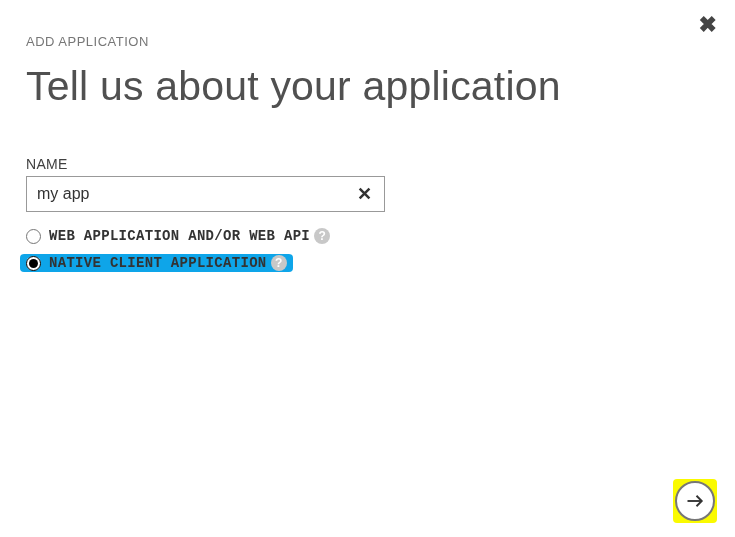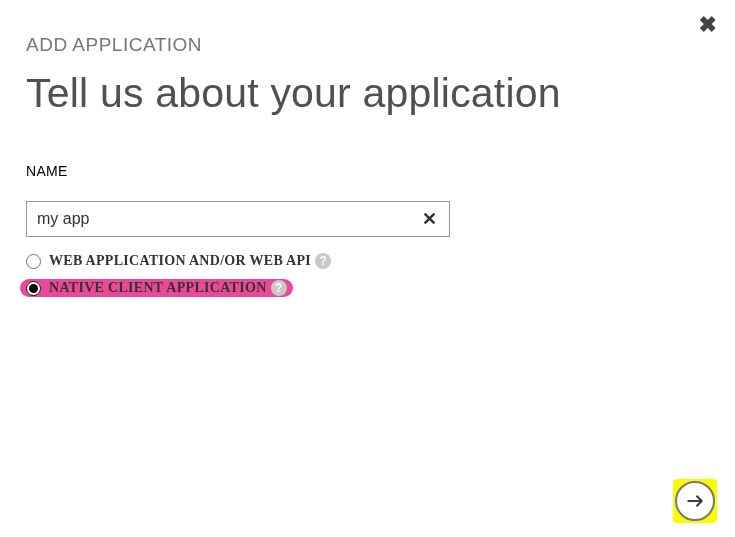--- a/index.html
+++ b/index.html
@@ -1,30 +1,30 @@
 <!DOCTYPE html>
 <html><head>
   <meta charset="utf-8">
   <style>
     * { margin:0; padding:0; box-sizing:border-box; }
     html, body { font-family:"Segoe UI Light","Segoe UI",Arial,sans-serif; color:#333; background:#fff; }
     .page { position:relative; width:735px; height:537px; padding:18px 26px 0 26px; }
     .close { position:absolute; top:12px; right:18px; font-size:22px; font-weight:bold; color:#444; cursor:pointer; }
-    .breadcrumb { font-family:"Segoe UI",Arial,sans-serif; font-size:19px; letter-spacing:0.5px; color:#777; margin-top:16px; }
+    .breadcrumb { font-family:"Segoe UI",Arial,sans-serif; font-size:13px; letter-spacing:0.5px; color:#777; margin-top:16px; }
     .title { font-size:41px; font-weight:300; color:#505050; margin-top:14px; letter-spacing:0.2px; }
-    .field-label { font-family:"Segoe UI",Arial,sans-serif; font-size:14px; color:#000000; margin-top:46px; letter-spacing:0.3px; }
-    .input-wrap { position:relative; width:424px; margin-top:22px; border:1px solid #999; display:flex; align-items:center; }
+    .field-label { font-family:"Segoe UI",Arial,sans-serif; font-size:14px; color:#404040; margin-top:46px; letter-spacing:0.3px; }
+    .input-wrap { position:relative; width:359px; margin-top:4px; border:1px solid #999; display:flex; align-items:center; }
     .input-wrap input[type=text] { flex:1; border:none; outline:none; font-size:16px; font-family:"Segoe UI",Arial,sans-serif; color:#333; padding:8px 10px; background:transparent; }
     .clear { font-size:18px; font-weight:bold; color:#333; padding:0 12px; cursor:pointer; }
     .type-label { font-family:"Segoe UI",Arial,sans-serif; font-size:15px; color:#444; margin-top:28px; }
     .options { margin-top:16px; }
     .option-row { display:flex; align-items:center; margin-bottom:10px; }
-    .option-row.highlight { background: #ec4899; display:inline-flex; padding:1px 6px 1px 8px; border-radius:9px; margin-left:-6px; padding-left:6px; }
+    .option-row.highlight { background: #0ea5e9; display:inline-flex; padding:1px 6px 1px 8px; border-radius:4px; margin-left:-6px; padding-left:6px; }
     .option-row input[type=radio] { width:15px; height:15px; margin-right:8px; accent-color:#000; cursor:pointer; }
-    .option-row label { font-family:Liberation Serif, serif; font-size:14px; font-weight:600; color:#333; letter-spacing:0.3px; cursor:pointer; }
+    .option-row label { font-family:Liberation Mono, monospace; font-size:14px; font-weight:600; color:#333; letter-spacing:0.3px; cursor:pointer; }
     .help-icon { display:inline-flex; align-items:center; justify-content:center; width:16px; height:16px; border-radius:50%; background:#c8c8c8; color:#fff; font-family:"Segoe UI",Arial,sans-serif; font-size:12px; font-weight:bold; margin-left:4px; cursor:pointer; }
     .next-wrap { position:absolute; bottom:14px; right:18px; background:#fafa00; padding:2px 2px; border-radius:4px; }
     .next-btn { width:40px; height:40px; border-radius:50%; border:2px solid #777; display:flex; align-items:center; justify-content:center; background:#fff; cursor:pointer; }
     .next-btn svg { width:18px; height:18px; }
   </style>
 </head>
 <body>
 
 <div class="page">
   <div class="close">✖</div>

